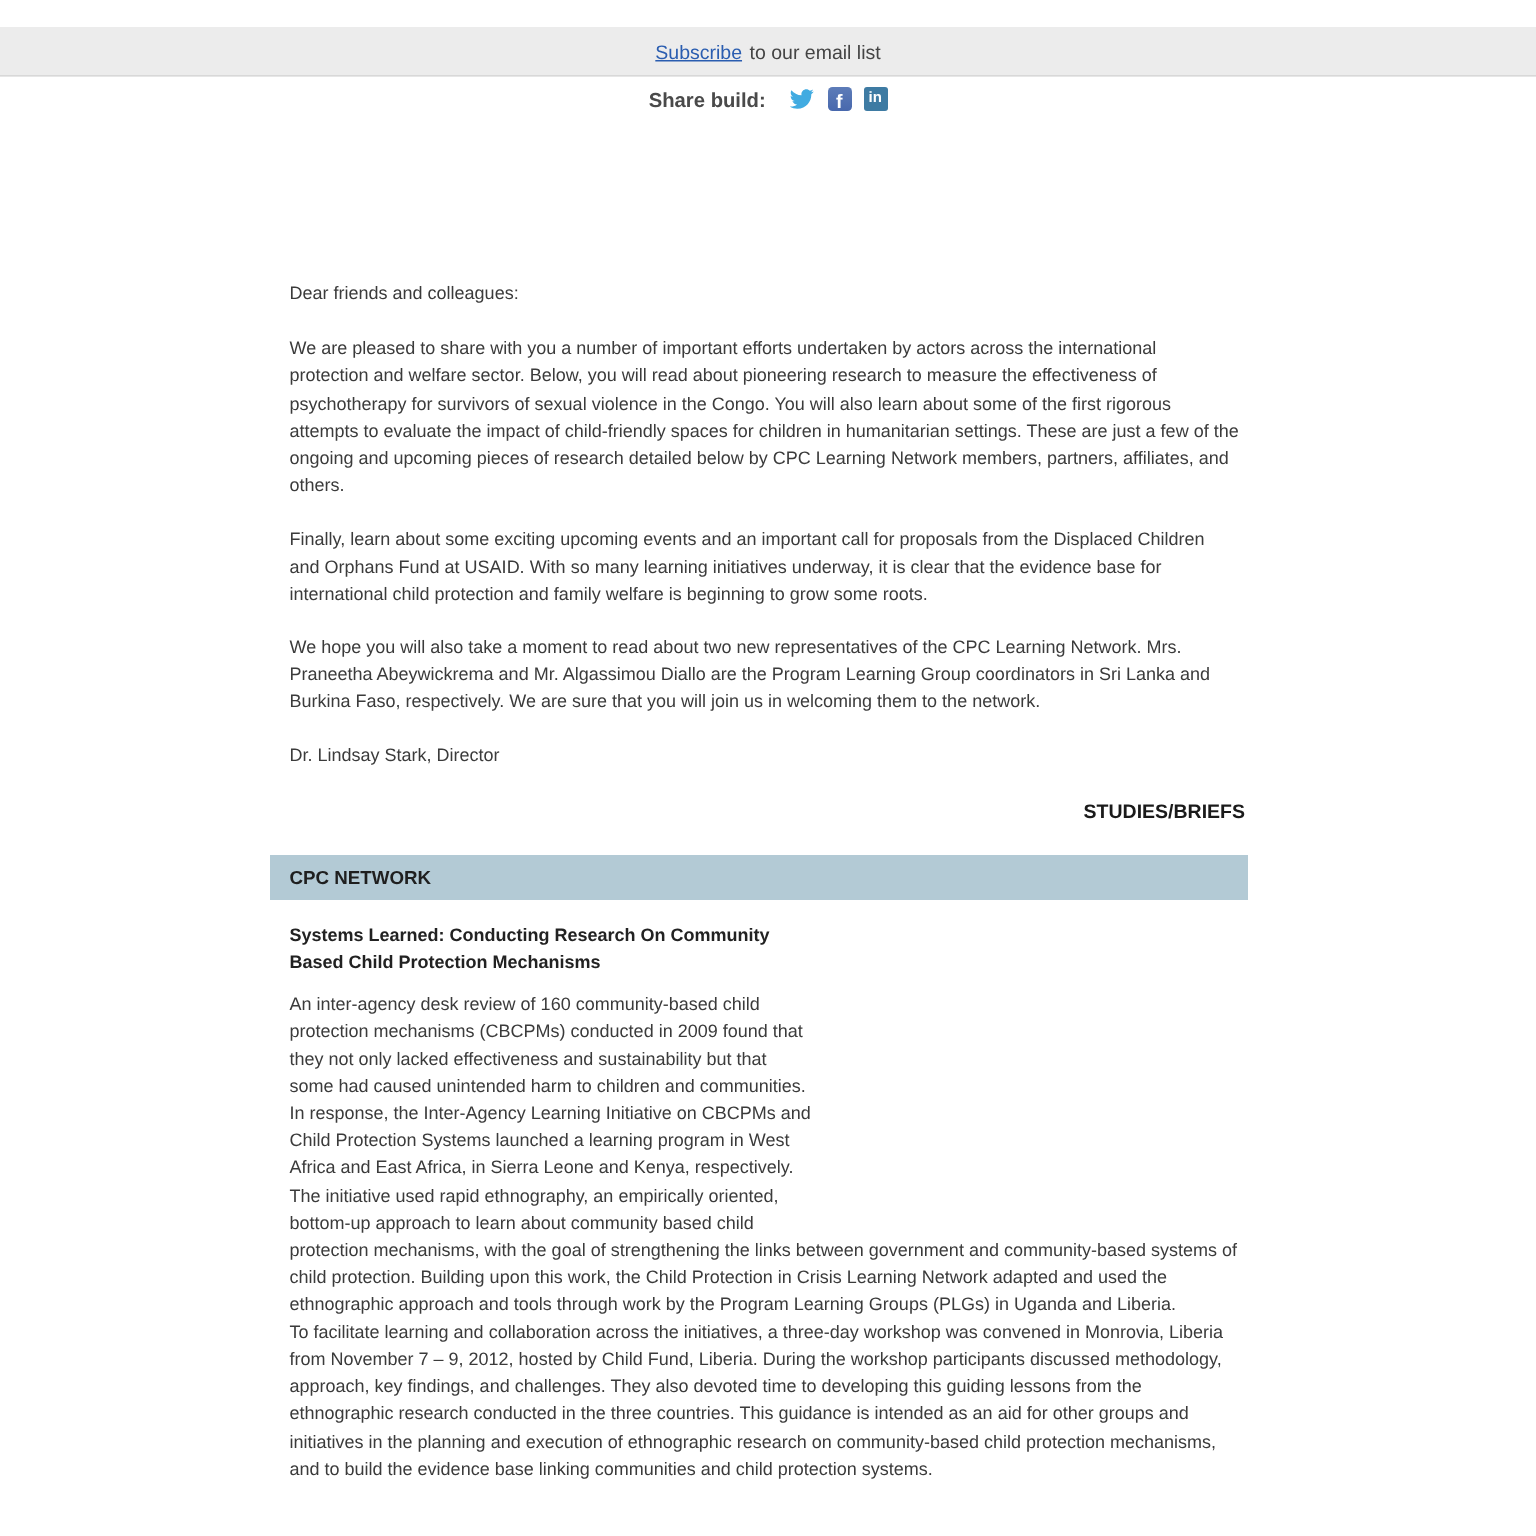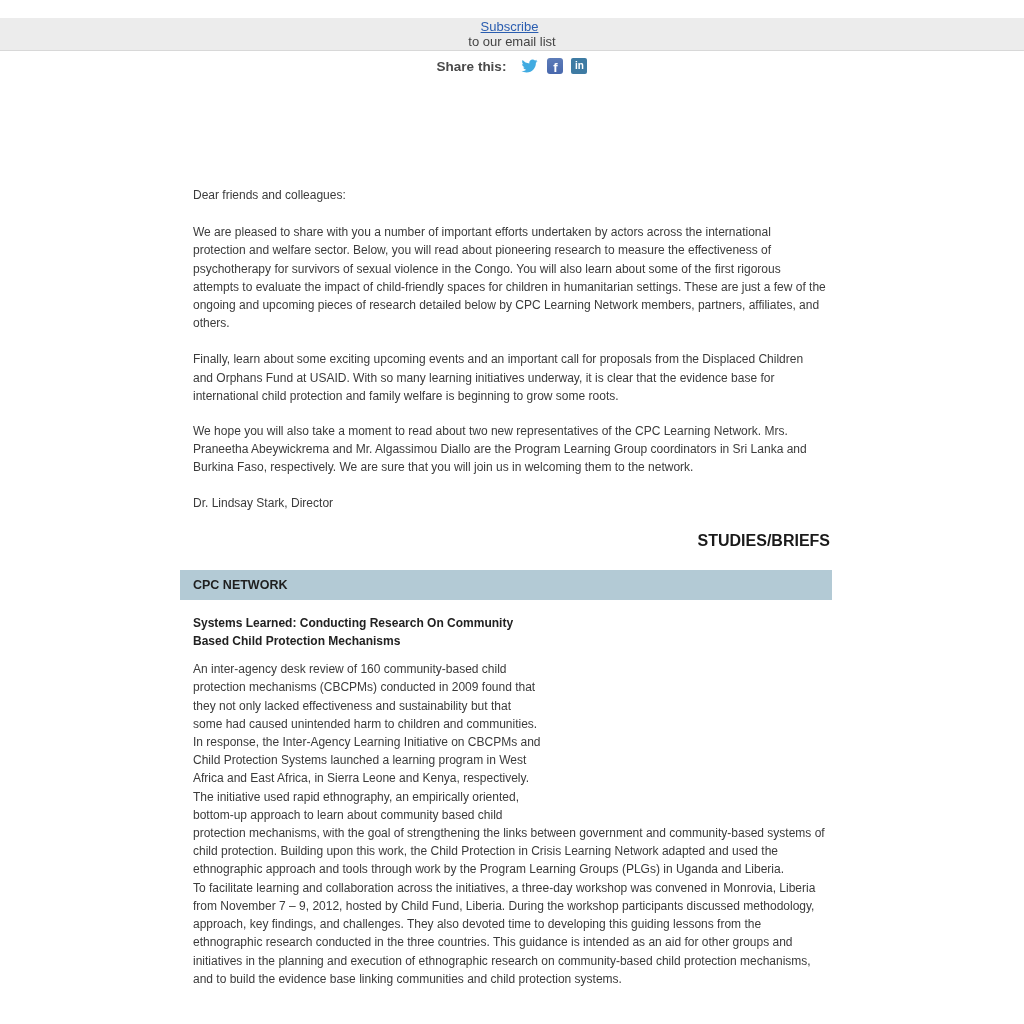--- a/index.html
+++ b/index.html
@@ -11,21 +11,21 @@
   html,body{margin:0;padding:0;}
   body{
     width:1024px;height:1024px;overflow:hidden;background:#ffffff;
     font-family:"Liberation Sans",sans-serif;
   }
   
   .subscribe-bar{
     margin-top:18px;height:33px;background:var(--bar-gray);
     border-bottom:1px solid var(--bar-border);
     display:flex;align-items:center;justify-content:center;
-    font-size:13px;color:#444444;flex-direction:column;
+    font-size:13px;color:#444444;
   }
   .subscribe-bar a{color:var(--link-blue);text-decoration:underline;cursor:pointer;margin-right:5px;}
   
   .share-row{margin-top:6px;height:18px;display:flex;align-items:center;justify-content:center;}
   .share-label{font-size:13.5px;font-weight:bold;color:#4a4a4a;margin-right:14px;}
   .share-icons{display:flex;align-items:center;gap:8px;}
   .icon-box{
     width:16px;height:16px;border-radius:3px;display:flex;align-items:flex-end;justify-content:center;
     color:#ffffff;font-weight:bold;cursor:pointer;overflow:hidden;
   }
@@ -38,21 +38,21 @@
     font-size:12px;line-height:18.2px;color:var(--text-dark);
     margin:0;padding:0 6px 0 13px;
   }
   .salutation{margin-top:0;}
   .p2{margin-top:19px;}
   .p3{margin-top:17px;}
   .p4{margin-top:18px;}
   .closing{margin-top:11px;}
   .signature{margin-top:17px;}
   .studies-heading{
-    margin-top:20px;font-size:16px;line-height:17px;font-weight:bold;color:var(--heading-dark);
+    margin-top:20px;font-size:13px;line-height:17px;font-weight:bold;color:var(--heading-dark);
     text-align:right;padding-right:2px;
   }
   .category-band{
     margin-top:21px;height:30px;background:var(--band-blue);
     display:flex;align-items:center;padding-left:13px;
     font-size:12.5px;font-weight:bold;color:#1f1f1f;
   }
   .article{margin-top:14px;}
   .article::after{content:"";display:block;clear:both;}
   .img-placeholder{float:right;width:290px;height:202px;background:#ffffff;}
@@ -65,21 +65,21 @@
 </style>
 </head>
 <body>
 
 <div class="subscribe-bar">
   <a href="#">Subscribe</a>
   <span>to our email list</span>
 </div>
 
 <div class="share-row">
-  <span class="share-label">Share this:</span>
+  <span class="share-label">Share build:</span>
   <span class="share-icons">
     <span class="icon-tw">
       <svg viewBox="0 0 24 24" width="19" height="16" fill="currentColor" aria-hidden="true">
         <path d="M23.954 4.569c-.885.389-1.83.654-2.825.775 1.014-.611 1.794-1.574 2.163-2.723-.951.555-2.005.959-3.127 1.184-.896-.959-2.173-1.559-3.591-1.559-2.717 0-4.92 2.203-4.92 4.917 0 .39.045.765.127 1.124C7.691 8.094 4.066 6.13 1.64 3.161c-.427.722-.666 1.561-.666 2.475 0 1.71.87 3.213 2.188 4.096-.807-.026-1.566-.248-2.228-.616v.061c0 2.385 1.693 4.374 3.946 4.827-.413.111-.849.171-1.296.171-.314 0-.615-.03-.916-.086.631 1.953 2.445 3.377 4.604 3.417-1.68 1.319-3.809 2.105-6.102 2.105-.39 0-.779-.023-1.17-.067 2.189 1.394 4.768 2.209 7.557 2.209 9.054 0 13.999-7.496 13.999-13.986 0-.209 0-.42-.015-.63.961-.689 1.8-1.56 2.46-2.548l-.047-.02z"></path>
       </svg>
     </span>
     <span class="icon-box icon-fb">f</span>
     <span class="icon-box icon-li">in</span>
   </span>
 </div>

